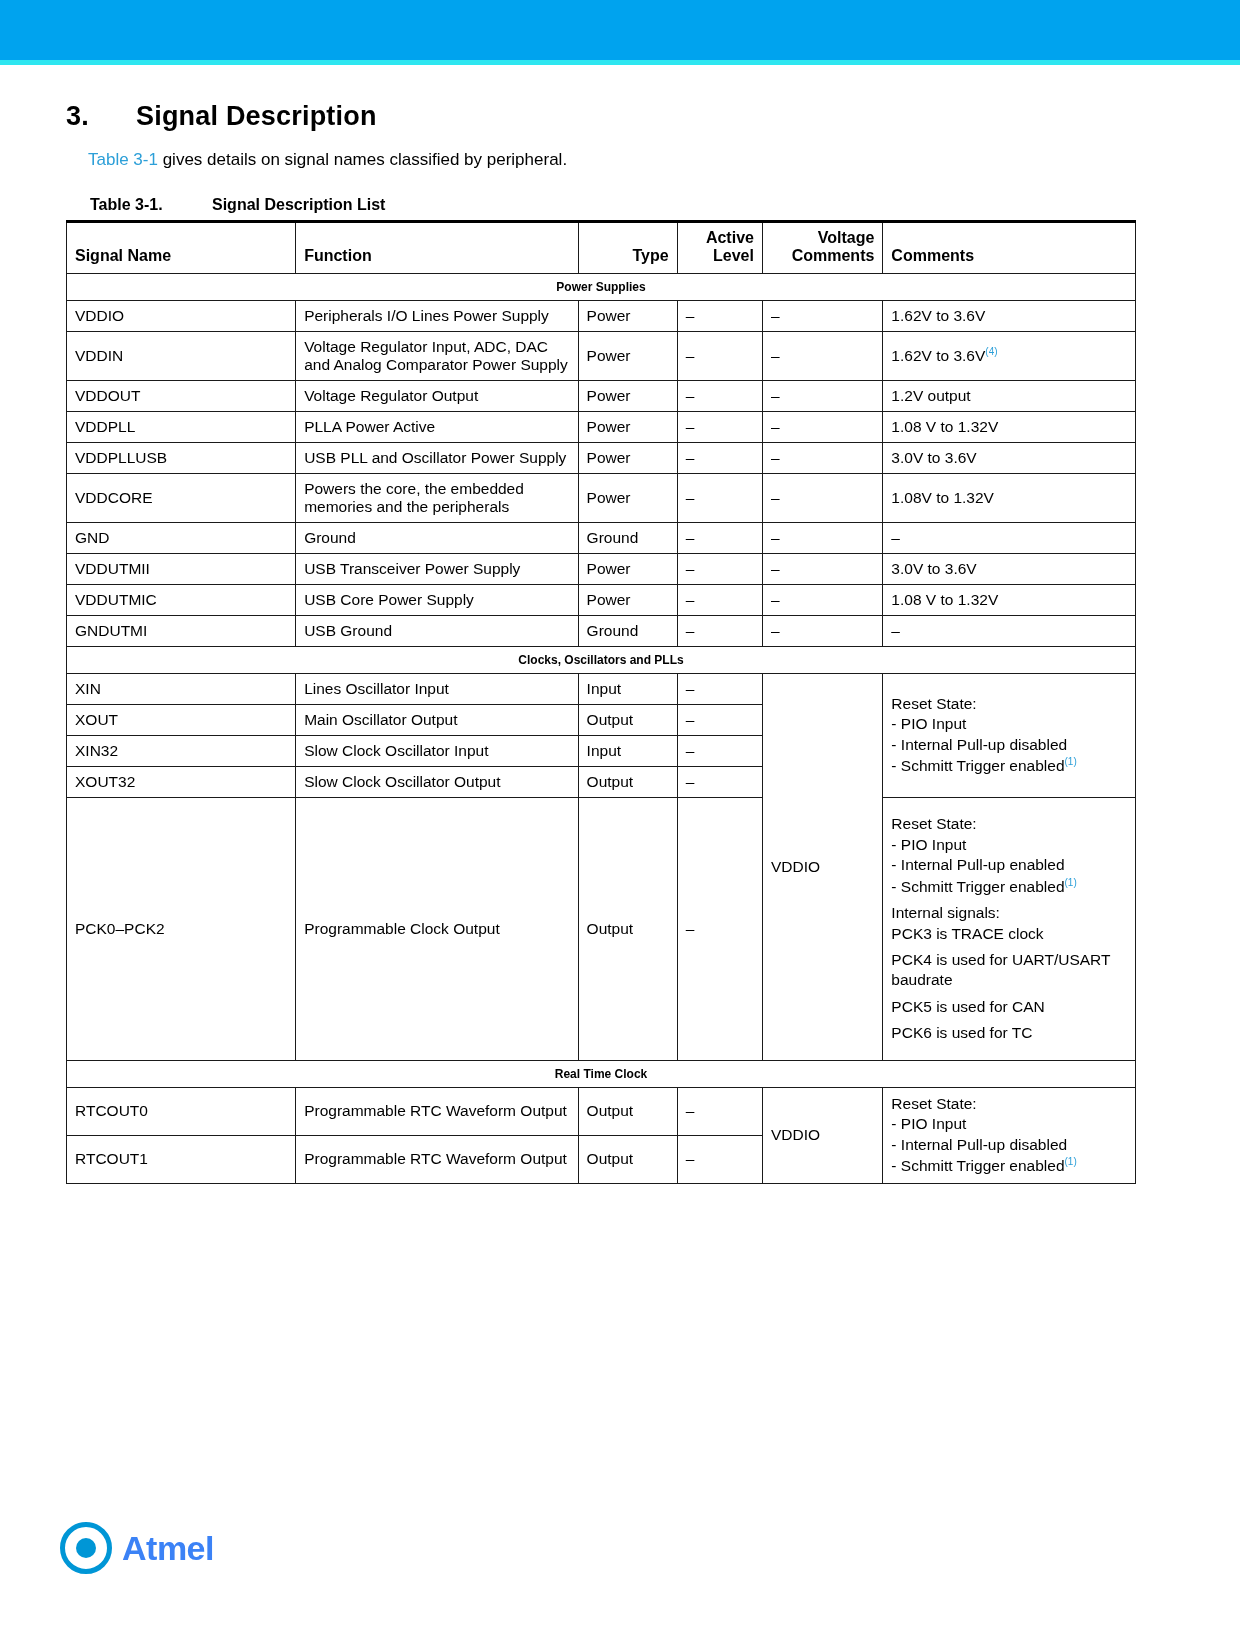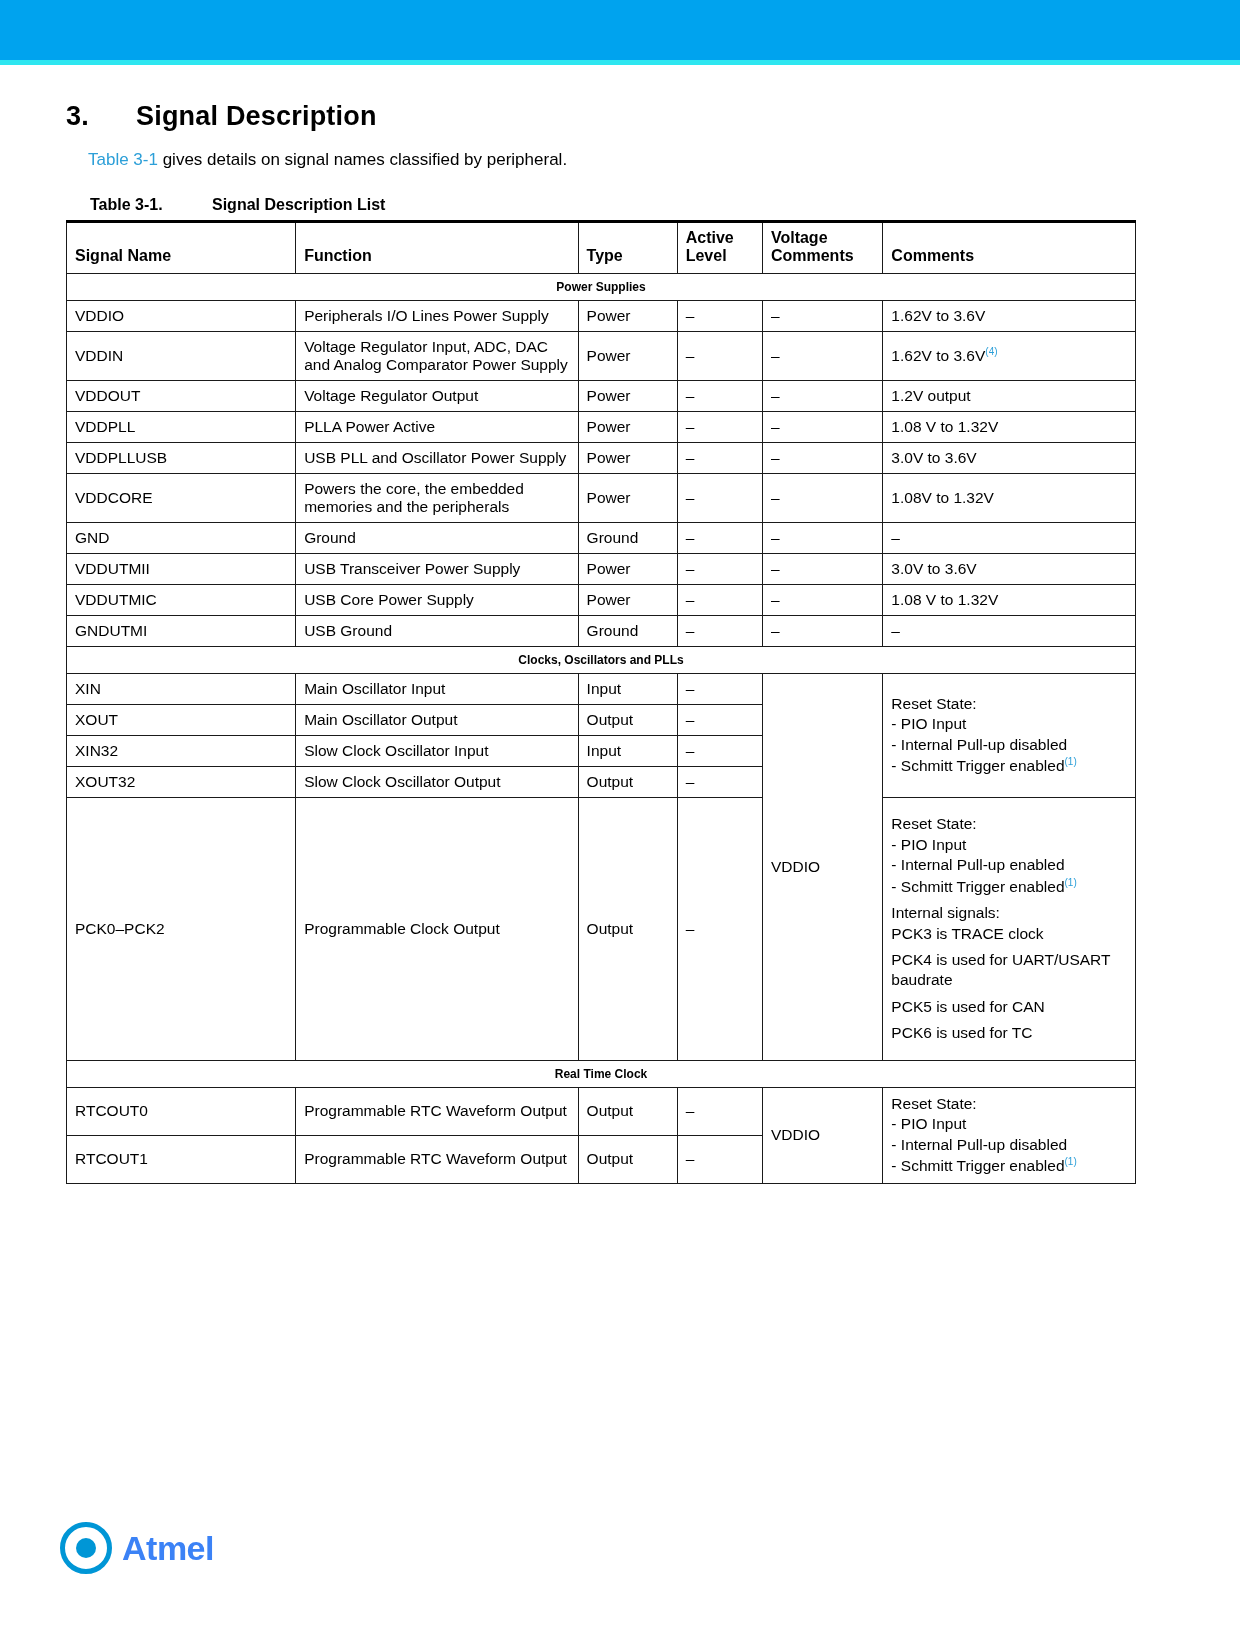--- a/index.html
+++ b/index.html
@@ -79,21 +79,21 @@
   }
   table.sig thead th {
     font-weight: bold;
     font-size: 16px;
     vertical-align: bottom;
     padding-bottom: 8px;
     border-top: 3px solid #000;
     border-bottom: 1px solid #1a1a1a;
   }
   table.sig thead th.c {
-    text-align: left;
+    text-align: right;
   }
   .col-name   { width: 215px; }
   .col-func   { width: 265px; }
   .col-type   { width: 93px; }
   .col-active { width: 80px; }
   .col-vref   { width: 113px; }
   .col-comm   { width: 237px; }
   td.center { text-align: center; }
   tr.group td {
     text-align: center;
@@ -306,21 +306,21 @@
         <td class="center">–</td>
         <td class="center">–</td>
       </tr>
 
       <tr class="group">
         <td colspan="6">Clocks, Oscillators and PLLs</td>
       </tr>
 
       <tr>
         <td>XIN</td>
-        <td>Main Oscillator Input</td>
+        <td>Lines Oscillator Input</td>
         <td class="center">Input</td>
         <td class="center">–</td>
         <td class="center vmid" rowspan="5">VDDIO</td>
         <td class="vtop cell-lines" rowspan="4">
           <div>Reset State:</div>
           <div>- PIO Input</div>
           <div>- Internal Pull-up disabled</div>
           <div><span>- Schmitt Trigger enabled</span><sup>(1)</sup></div>
         </td>
       </tr>

